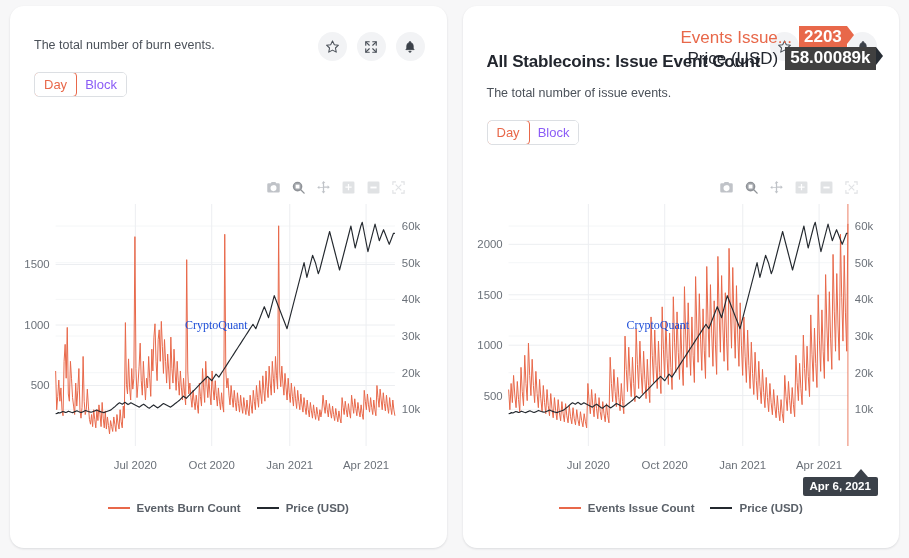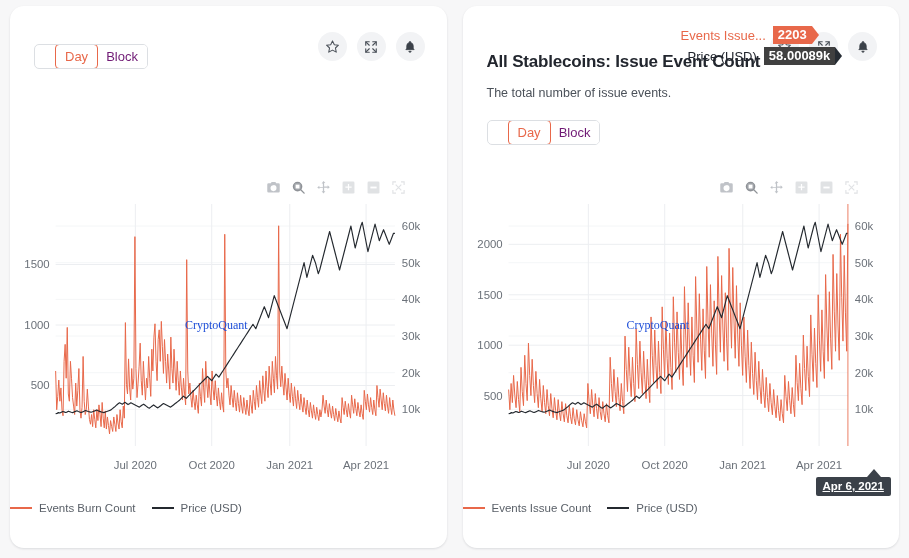--- a/index.html
+++ b/index.html
@@ -51,27 +51,26 @@
     font-size: 12.5px;
     color: #4b5159;
   }
   .toggle {
     margin: 20px 0 0 6px;
     display: inline-flex;
     border: 1px solid #dcdfe3;
     border-radius: 5px;
     overflow: hidden;
     background: #fff;
-    padding-left: 21px;
   }
   .toggle .seg {
     font-size: 13px;
     padding: 4px 9px;
     cursor: pointer;
-    color: #701a75;
+    color: #8b5cf6;
     background: #fff;
     border-right: 1px solid #dcdfe3;
   }
   .toggle .seg:last-child { border-right: none; }
   .toggle .seg.active {
     color: #e8684a;
     border: 1px solid #e8684a;
     border-radius: 4px;
     margin: -1px;
     position: relative;
@@ -112,33 +111,34 @@
   }
   .axis-lbl {
     font-family: "Liberation Sans", sans-serif;
     font-size: 11.5px;
     fill: #6b7179;
   }
   .legend {
     position: absolute;
     bottom: 34px; left: 0; right: 0;
     display: flex;
-    justify-content: flex-start;
+    justify-content: center;
     align-items: center;
     gap: 16px;
     font-size: 11.5px;
     color: #5a6068;
+    font-weight: bold;
   }
   .legend .item { display: flex; align-items: center; gap: 7px; }
   .legend .swatch { width: 22px; height: 2px; display: block; }
 
   
   .tt {
     position: absolute;
-    font-size: 13px;
+    font-size: 17px;
     white-space: nowrap;
     z-index: 20;
     text-align: center;
   }
   .tt-row { display: flex; align-items: center; }
   .tt-name { padding-right: 7px; }
   .tt-val {
     color: #fff;
     padding: 1px 5px 2px 5px;
     font-weight: bold;
@@ -197,20 +197,21 @@
           </svg>
       </div>
       <div class="act-btn">
         <svg width="14" height="14" viewBox="0 0 24 24" fill="#3b4149" stroke="#3b4149" stroke-width="1.2">
             <path d="M12 2.5a1.6 1.6 0 011.6 1.6v.5a5.5 5.5 0 014 5.3v4.2l1.6 2.4H4.8l1.6-2.4v-4.2a5.5 5.5 0 014-5.3v-.5A1.6 1.6 0 0112 2.5z"></path>
             <path d="M10 19.2a2 2 0 004 0z"></path>
           </svg>
       </div>
     </div>
 
+    <div class="card-desc">The total number of burn events.</div>
 
     <div class="toggle">
       <div class="seg active">Day</div>
       <div class="seg">Block</div>
     </div>
 
     <div class="modebar">
       <div class="mb">
         <svg width="15" height="15" viewBox="0 0 24 24" fill="#9aa0a8">
             <path d="M9 3l-1.4 2H4a2 2 0 00-2 2v11a2 2 0 002 2h16a2 2 0 002-2V7a2 2 0 00-2-2h-3.6L15 3H9zm3 5.2A4.8 4.8 0 1112 17.8 4.8 4.8 0 0112 8.2z"></path>
@@ -408,21 +409,21 @@
           <line x1="281.98" x2="281.98" y1="8" y2="250" stroke="#eceef1" stroke-width="1"></line>
           <text x="281.98" y="273" text-anchor="middle" class="axis-lbl">Jan 2021</text>
           <line x1="358.93" x2="358.93" y1="8" y2="250" stroke="#eceef1" stroke-width="1"></line>
           <text x="358.93" y="273" text-anchor="middle" class="axis-lbl">Apr 2021</text>
           <path d="M46.00 193.53L47.25 213.70L48.50 187.48L49.74 206.64L50.99 179.42L52.24 199.58L53.49 211.68L54.74 185.47L55.99 203.62L57.23 215.72L58.48 171.35L59.73 195.55L60.98 209.67L62.23 159.25L63.47 187.48L64.72 204.63L65.97 147.15L67.22 179.42L68.47 199.58L69.72 163.28L70.96 189.50L72.21 206.64L73.46 175.38L74.71 197.57L75.96 211.68L77.20 183.45L78.45 202.61L79.70 215.72L80.95 189.50L82.20 206.64L83.45 217.73L84.69 193.53L85.94 209.67L87.19 219.75L88.44 197.57L89.69 212.69L90.93 221.77L92.18 201.60L93.43 214.71L94.68 223.78L95.93 203.62L97.18 216.72L98.42 224.79L99.67 205.63L100.92 217.73L102.17 225.80L103.42 207.65L104.66 219.75L105.91 226.81L107.16 209.67L108.41 220.76L109.66 227.82L110.91 211.68L112.15 222.78L113.40 228.82L114.65 213.70L115.90 223.78L117.15 229.83L118.39 215.72L119.64 224.79L120.89 230.84L122.14 217.73L123.39 225.80L124.64 231.85L125.88 187.48L127.13 205.63L128.38 217.73L129.63 193.53L130.88 209.67L132.12 220.76L133.37 197.57L134.62 212.69L135.87 222.78L137.12 201.60L138.36 215.72L139.61 223.78L140.86 205.63L142.11 217.73L143.36 225.80L144.61 207.65L145.85 219.75L147.10 226.81L148.35 161.27L149.60 187.48L150.85 205.63L152.09 173.37L153.34 195.55L154.59 210.68L155.84 181.43L157.09 201.60L158.34 214.71L159.58 187.48L160.83 205.63L162.08 217.73L163.33 140.09L164.58 173.37L165.82 195.55L167.07 151.18L168.32 180.43L169.57 200.59L170.82 161.27L172.07 187.48L173.31 205.63L174.56 133.03L175.81 168.32L177.06 192.53L178.31 145.13L179.55 176.39L180.80 197.57L182.05 155.22L183.30 183.45L184.55 202.61L185.80 163.28L187.04 189.50L188.29 206.64L189.54 120.93L190.79 159.25L192.04 186.47L193.28 134.04L194.53 169.33L195.78 192.53L197.03 145.13L198.28 176.39L199.53 197.57L200.77 110.85L202.02 153.20L203.27 181.43L204.52 124.97L205.77 162.28L207.01 188.49L208.26 137.07L209.51 171.35L210.76 193.53L212.01 100.77L213.26 146.14L214.50 176.39L215.75 115.89L217.00 156.22L218.25 183.45L219.50 129.00L220.74 165.30L221.99 189.50L223.24 90.68L224.49 139.08L225.74 171.35L226.99 106.82L228.23 150.18L229.48 179.42L230.73 120.93L231.98 159.25L233.23 186.47L234.47 80.60L235.72 132.03L236.97 166.31L238.22 97.74L239.47 143.12L240.72 174.38L241.96 112.87L243.21 154.21L244.46 182.44L245.71 70.52L246.96 124.97L248.20 161.27L249.45 88.67L250.70 137.07L251.95 170.34L253.20 104.80L254.45 148.16L255.69 178.41L256.94 60.43L258.19 117.91L259.44 156.22L260.69 79.59L261.93 131.02L263.18 165.30L264.43 96.73L265.68 142.11L266.93 174.38L268.18 52.37L269.42 111.86L270.67 152.19L271.92 71.52L273.17 124.97L274.42 162.28L275.66 89.68L276.91 138.07L278.16 170.34L279.41 106.82L280.66 149.17L281.91 179.42L283.15 120.93L284.40 160.26L285.65 186.47L286.90 134.04L288.15 169.33L289.39 192.53L290.64 146.14L291.89 177.40L293.14 198.57L294.39 156.22L295.64 184.46L296.88 203.62L298.13 165.30L299.38 190.51L300.63 207.65L301.88 173.37L303.12 196.56L304.37 211.68L305.62 181.43L306.87 201.60L308.12 215.72L309.36 187.48L310.61 206.64L311.86 218.74L313.11 193.53L314.36 210.68L315.61 221.77L316.85 199.58L318.10 214.71L319.35 224.79L320.60 203.62L321.85 217.73L323.09 226.81L324.34 179.42L325.59 200.59L326.84 214.71L328.09 185.47L329.34 204.63L330.58 217.73L331.83 191.52L333.08 208.66L334.33 220.76L335.58 159.25L336.82 186.47L338.07 204.63L339.32 167.32L340.57 192.53L341.82 208.66L343.07 139.08L344.31 172.36L345.56 194.54L346.81 150.18L348.06 180.43L349.31 200.59L350.55 118.92L351.80 158.24L353.05 185.47L354.30 132.03L355.55 167.32L356.80 191.52L358.04 98.75L359.29 144.13L360.54 175.38L361.79 113.88L363.04 155.22L364.28 182.44L365.53 78.58L366.78 130.01L368.03 165.30L369.28 95.73L370.53 142.11L371.77 173.37L373.02 58.42L374.27 115.89L375.52 155.22L376.77 77.57L378.01 129.00L379.26 164.29L380.51 38.25L381.76 101.77L383.01 145.13L384.26 59.43L385.50 116.90L386.75 155.22L388.00 27.86" fill="none" stroke="#e8684a" stroke-width="1" stroke-linejoin="round"></path>
           <path d="M46.00 217.73L47.43 217.37L48.86 216.63L50.29 217.00L51.72 216.27L53.15 215.53L54.59 215.90L56.02 216.45L57.45 216.08L58.88 215.17L60.31 215.72L61.74 216.27L63.17 216.63L64.60 215.90L66.03 215.35L67.46 214.80L68.90 215.53L70.33 216.08L71.76 216.45L73.19 215.90L74.62 215.17L76.05 214.43L77.48 214.98L78.91 215.53L80.34 215.90L81.77 216.27L83.21 215.72L84.64 215.17L86.07 214.62L87.50 214.07L88.93 214.80L90.36 215.35L91.79 215.90L93.22 216.27L94.65 216.63L96.08 216.08L97.51 215.53L98.95 214.98L100.38 214.43L101.81 213.88L103.24 212.60L104.67 211.50L106.10 210.40L107.53 208.93L108.96 207.83L110.39 206.73L111.82 207.47L113.26 208.20L114.69 207.10L116.12 206.37L117.55 207.47L118.98 208.57L120.41 207.83L121.84 206.73L123.27 207.47L124.70 208.20L126.13 208.93L127.56 209.67L129.00 210.40L130.43 211.13L131.86 210.03L133.29 208.93L134.72 208.20L136.15 209.30L137.58 210.40L139.01 211.50L140.44 212.23L141.87 211.13L143.31 210.03L144.74 208.93L146.17 210.03L147.60 211.13L149.03 211.87L150.46 210.77L151.89 209.67L153.32 208.57L154.75 207.47L156.18 208.20L157.62 208.93L159.05 209.67L160.48 210.40L161.91 211.13L163.34 210.03L164.77 208.93L166.20 207.83L167.63 206.73L169.06 205.63L170.49 204.53L171.92 203.07L173.36 201.60L174.79 200.13L176.22 201.23L177.65 202.33L179.08 200.87L180.51 199.40L181.94 197.93L183.37 196.47L184.80 195.00L186.23 193.53L187.67 192.07L189.10 190.60L190.53 189.13L191.96 187.67L193.39 186.20L194.82 184.73L196.25 183.27L197.68 181.80L199.11 180.33L200.54 181.80L201.97 183.27L203.41 184.73L204.84 182.53L206.27 180.33L207.70 178.13L209.13 179.60L210.56 181.07L211.99 178.87L213.42 176.67L214.85 174.47L216.28 172.27L217.72 170.07L219.15 167.87L220.58 165.67L222.01 163.47L223.44 161.27L224.87 159.07L226.30 156.87L227.73 154.67L229.16 152.47L230.59 150.27L232.03 148.07L233.46 145.87L234.89 143.67L236.32 141.47L237.75 139.27L239.18 137.07L240.61 134.87L242.04 132.67L243.47 130.47L244.90 128.27L246.33 130.47L247.77 132.67L249.20 129.00L250.63 125.33L252.06 121.67L253.49 118.00L254.92 114.33L256.35 110.67L257.78 114.33L259.21 118.00L260.64 121.67L262.08 116.17L263.51 110.67L264.94 105.17L266.37 99.67L267.80 103.33L269.23 107.00L270.66 110.67L272.09 114.33L273.52 118.00L274.95 121.67L276.38 125.33L277.82 129.00L279.25 132.67L280.68 127.17L282.11 121.67L283.54 116.17L284.97 110.67L286.40 105.17L287.83 99.67L289.26 94.17L290.69 88.67L292.13 83.17L293.56 77.67L294.99 72.17L296.42 66.67L297.85 74.00L299.28 81.33L300.71 75.83L302.14 70.33L303.57 64.83L305.00 59.33L306.44 63.00L307.87 66.67L309.30 72.17L310.73 77.67L312.16 74.00L313.59 68.50L315.02 63.00L316.45 57.50L317.88 52.00L319.31 46.50L320.74 41.00L322.18 35.50L323.61 41.00L325.04 46.50L326.47 52.00L327.90 57.50L329.33 63.00L330.76 68.50L332.19 74.00L333.62 68.50L335.05 63.00L336.49 57.50L337.92 52.00L339.35 46.50L340.78 41.00L342.21 35.50L343.64 30.00L345.07 37.33L346.50 44.67L347.93 52.00L349.36 46.50L350.79 41.00L352.23 35.50L353.66 30.00L355.09 26.33L356.52 33.67L357.95 41.00L359.38 48.33L360.81 55.67L362.24 50.17L363.67 44.67L365.10 39.17L366.54 33.67L367.97 28.17L369.40 33.67L370.83 39.17L372.26 44.67L373.69 41.00L375.12 37.33L376.55 33.67L377.98 37.33L379.41 41.00L380.85 44.67L382.28 48.33L383.71 44.67L385.14 41.00L386.57 37.33L388.00 37.33" fill="none" stroke="#24292f" stroke-width="1.15" stroke-linejoin="round"></path>
           <line x1="388" x2="388" y1="8" y2="250" stroke="#e8684a" stroke-width="1" opacity="0.85"></line>
         </svg>
     </div>
 
-    <div class="tt-date" style="left:353px; top:471px;text-decoration:underline;">Apr 6, 2021</div>
+    <div class="tt-date" style="left:340px; top:471px;">Apr 6, 2021</div>
 
     <div class="legend">
       <div class="item">
         <span class="swatch" style="background:#e8684a"></span>
         <span>Events Issue Count</span>
       </div>
       <div class="item">
         <span class="swatch" style="background:#24292f"></span>
         <span>Price (USD)</span>
       </div>

